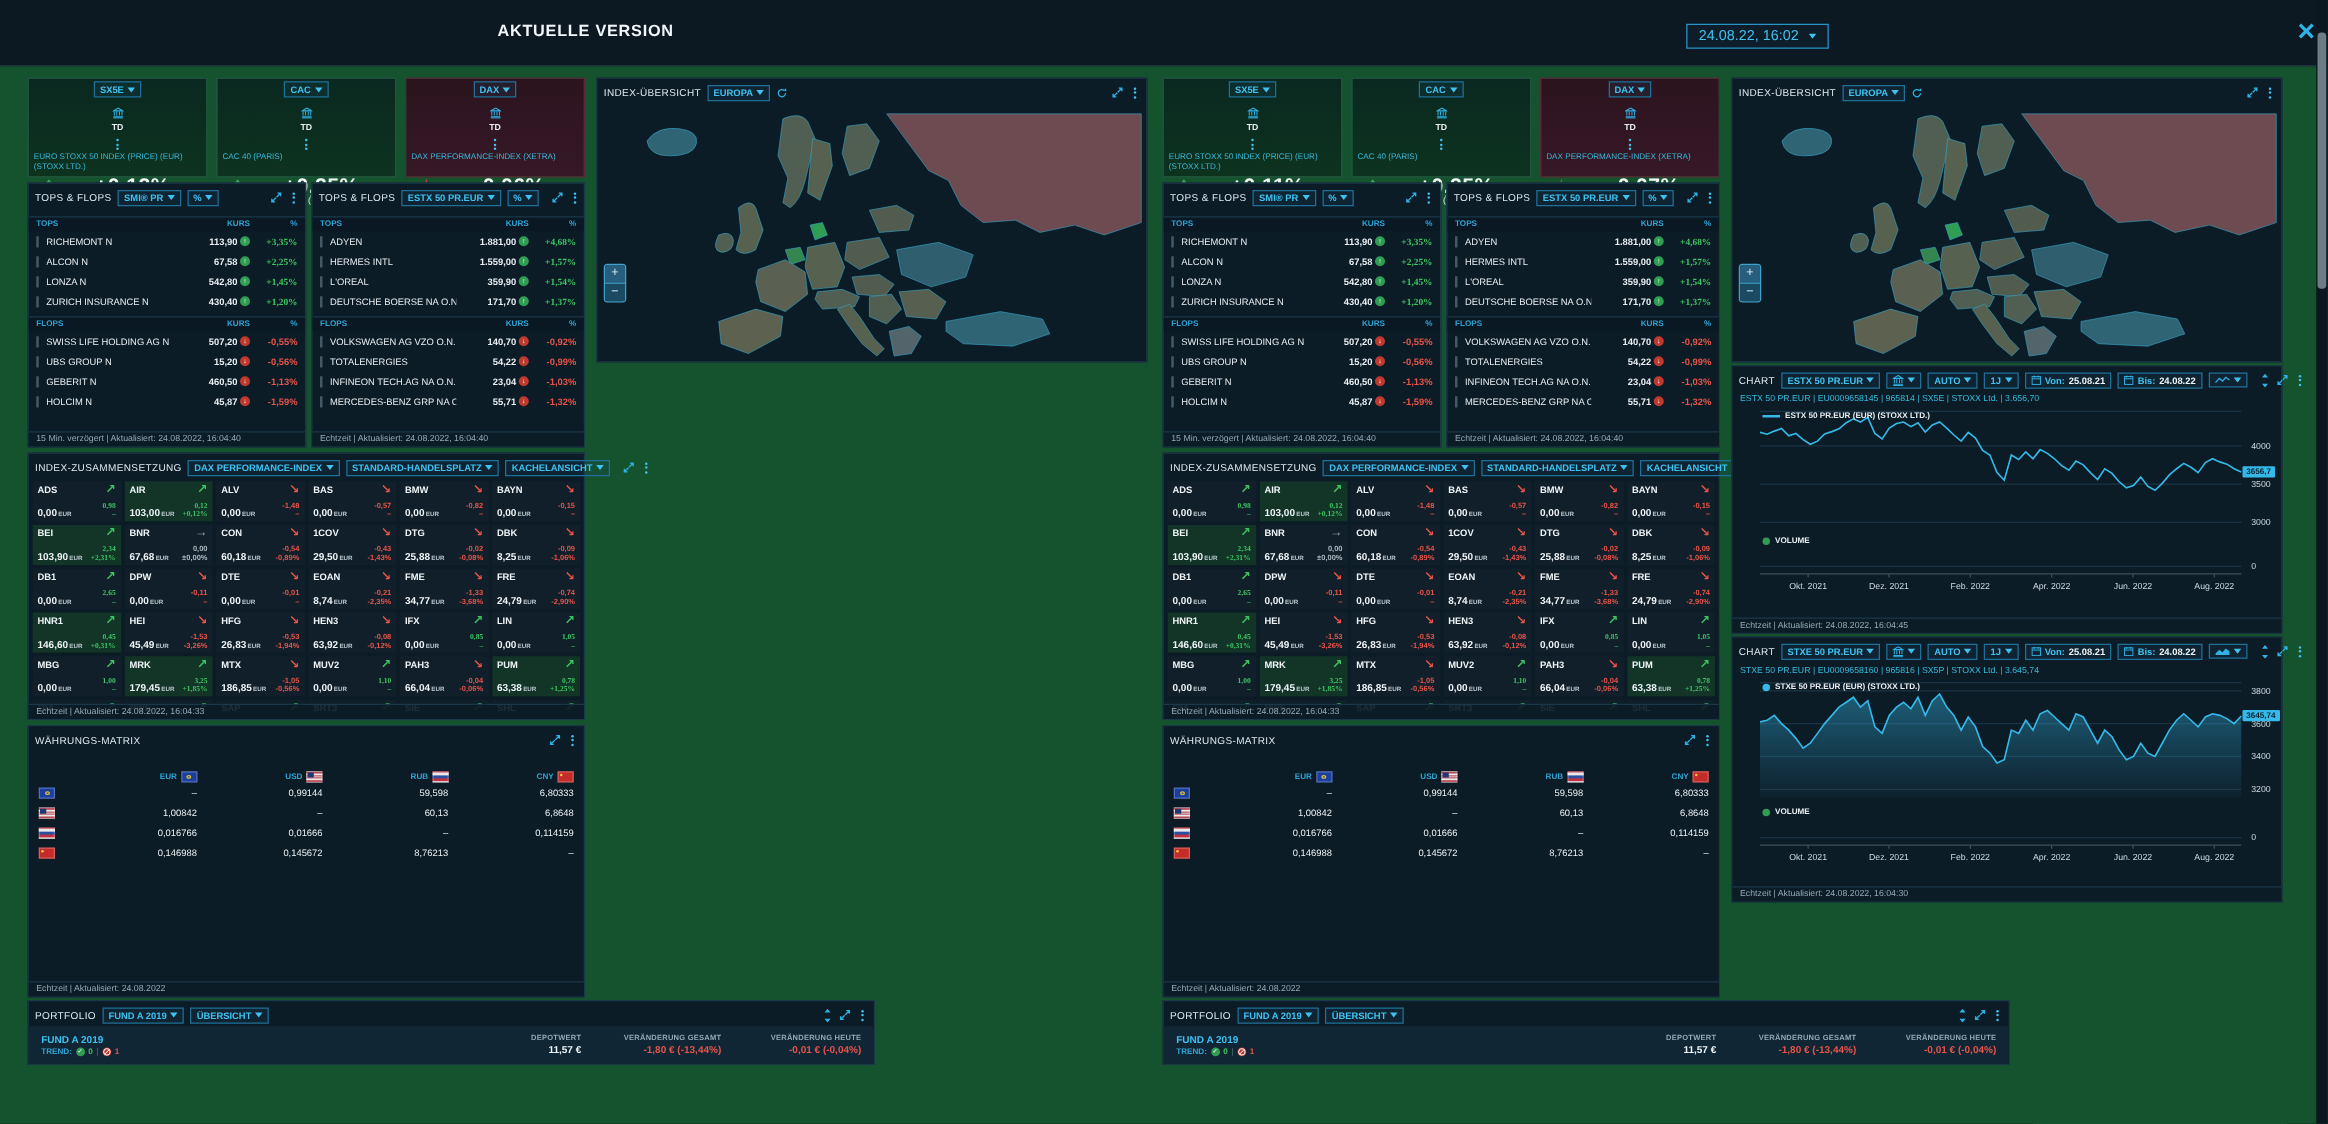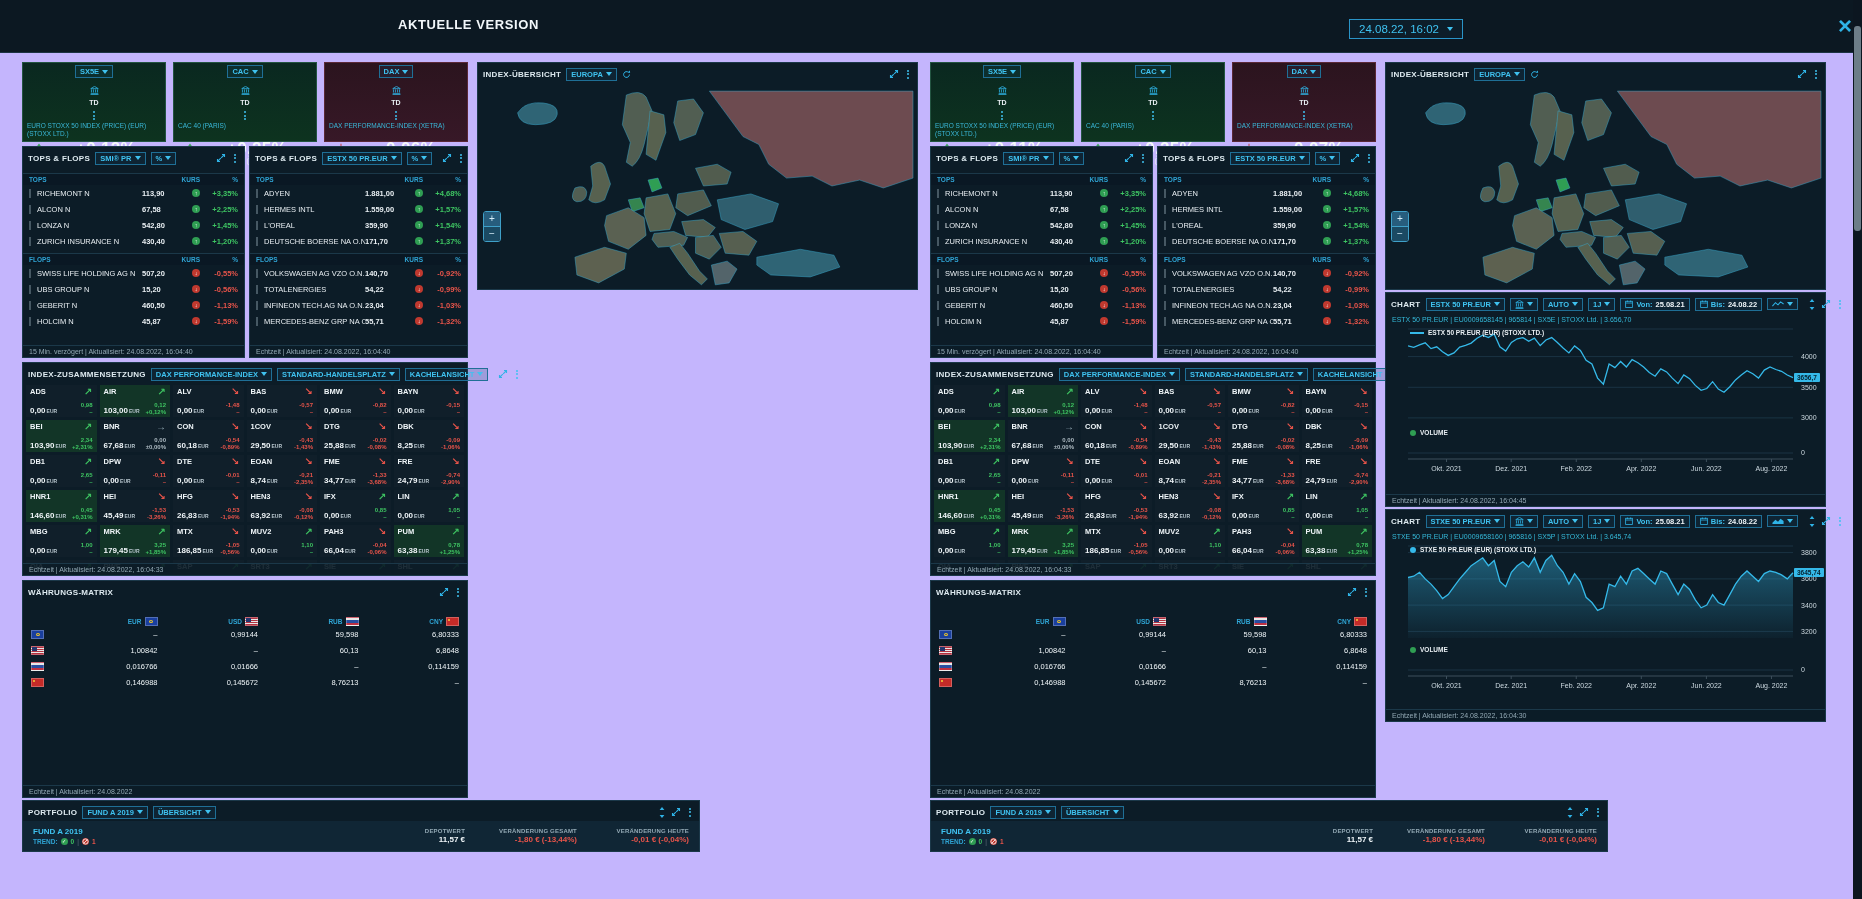--- a/index.html
+++ b/index.html
@@ -1,25 +1,25 @@
 <!DOCTYPE html>
 <html><head>
 <meta charset="utf-8">
 <style>
   html,body{margin:0;padding:0;width:1862px;height:899px;background:#050c13;overflow:hidden;
     font-family:"Liberation Sans","DejaVu Sans",sans-serif;-webkit-font-smoothing:antialiased;}
-  .modal{position:absolute;inset:0;background:#c4b5fd;}
+  .modal{position:absolute;inset:0;background:#14532d;}
   .modal-header{position:absolute;top:0;left:0;right:0;height:52px;background:#0c1822;border-bottom:1px solid #1d3343;}
   .dlg-title{position:absolute;left:22px;top:17px;width:893px;text-align:center;color:#f2f7fa;font-size:13px;font-weight:bold;letter-spacing:.6px;}
   .date-chip{position:absolute;left:1349px;top:19px;display:flex;align-items:center;gap:8px;padding:3px 9px;border:1px solid #2a94c8;color:#3fc2f0;font-size:11.5px;cursor:pointer;background:rgba(20,50,70,.2);}
   .close-x{position:absolute;right:10px;top:14px;color:#2fb3e6;font-size:24px;font-weight:bold;cursor:pointer;line-height:1;}
   .dash{position:absolute;top:62px;width:897px;height:790px;}
   .panel{position:absolute;background:#0c1c27;border:1px solid #1b3849;box-sizing:border-box;}
   .phead{display:flex;align-items:center;gap:5px;padding:3px 5px;height:16px;}
-  .ptitle{font-size:8px;font-weight:bold;color:#dde9ef;letter-spacing:.3px;white-space:nowrap;text-align:center;}
+  .ptitle{font-size:8px;font-weight:normal;color:#dde9ef;letter-spacing:.3px;white-space:nowrap;text-align:center;}
   .hspace{flex:1;}
   .chip{display:inline-flex;align-items:center;gap:3px;border:1px solid #1f6f96;color:#3fc2f0;font-size:7.5px;font-weight:bold;
     padding:1px 4px;background:rgba(24,70,95,.22);white-space:nowrap;cursor:pointer;}
   .chev{width:0;height:0;border-left:3px solid transparent;border-right:3px solid transparent;border-top:4px solid currentColor;display:inline-block;}
   .icon-btn{display:inline-flex;align-items:center;cursor:pointer;}
   .kebab{display:inline-flex;flex-direction:column;gap:1.5px;padding:1px 3px;cursor:pointer;}
   .kebab i{width:2px;height:2px;border-radius:50%;background:#3fc2f0;display:block;}
   .pfoot{position:absolute;left:0;right:0;bottom:0;border-top:1px solid #1b3849;color:#93a9b5;font-size:7px;padding:2px 6px;background:rgba(12,28,39,.92);}
   
   .idx-tile{position:absolute;top:0;height:80px;width:144px;box-sizing:border-box;padding:2px 4px;}
@@ -33,25 +33,25 @@
   .it-pct{flex:1;text-align:center;color:#f4f8fa;font-size:17px;font-weight:bold;letter-spacing:.3px;}
   .it-val{text-align:center;color:#e8eef2;font-size:7px;margin-top:-2px;}
   .td-lbl{color:#e8eef2;font-size:7px;font-weight:bold;}
   
   .tf-colhdr{display:flex;align-items:center;background:#0a1824;color:#2fa4d4;font-size:6.5px;font-weight:bold;
     padding:2px 6px;margin-top:4px;border-top:1px solid #1b3849;}
   .tf-colhdr .k{width:58px;text-align:right;} .tf-colhdr .p{width:38px;text-align:right;}
   .tf-row{display:flex;align-items:center;height:16px;padding:0 6px;cursor:pointer;}
   .drag{width:2px;height:9px;background:#465863;margin-right:6px;flex:none;}
   .tf-nm{flex:1;color:#e8eef2;font-size:7.5px;white-space:nowrap;overflow:hidden;}
-  .tf-kv{width:58px;text-align:right;color:#e8eef2;font-size:7.5px;font-weight:bold;display:flex;justify-content:space-between;align-items:center;gap:2px;}
+  .tf-kv{width:58px;text-align:right;color:#e8eef2;font-size:7.5px;font-weight:bold;display:flex;justify-content:flex-end;align-items:center;gap:2px;}
   .bdg{width:8px;height:8px;border-radius:50%;color:#fff;font-size:5.5px;line-height:8px;text-align:center;flex:none;}
   .bdg.g{background:#2f9e53;} .bdg.r{background:#c0392f;}
   .tf-pv{width:38px;text-align:right;font-size:7.5px;font-weight:bold;}
-  .pos{color:#3ec462;} .neg{color:#e8544a;} .neu{color:#aebbc3;}
+  .pos{color:#3ec462;font-family:Liberation Serif, serif;} .neg{color:#e8544a;} .neu{color:#aebbc3;}
   
   .ct-grid{position:absolute;left:3px;right:3px;top:22px;bottom:0;overflow:hidden;display:grid;
     grid-template-columns:repeat(6,1fr);gap:3px;align-content:start;}
   .ct{background:#101f2a;height:32px;position:relative;padding:2px 4px;box-sizing:border-box;cursor:pointer;}
   .ct.hl{background:#123527;}
   .ct-top{display:flex;justify-content:space-between;align-items:flex-start;}
   .tk{color:#eef4f7;font-size:7.5px;font-weight:bold;}
   .ar{font-size:10px;line-height:1;font-weight:bold;}
   .ar.up{color:#3ec462;} .ar.down{color:#e8544a;} .ar.flat{color:#93a9b5;}
   .ct-bot{position:absolute;left:4px;right:4px;bottom:2px;display:flex;justify-content:space-between;align-items:flex-end;}

